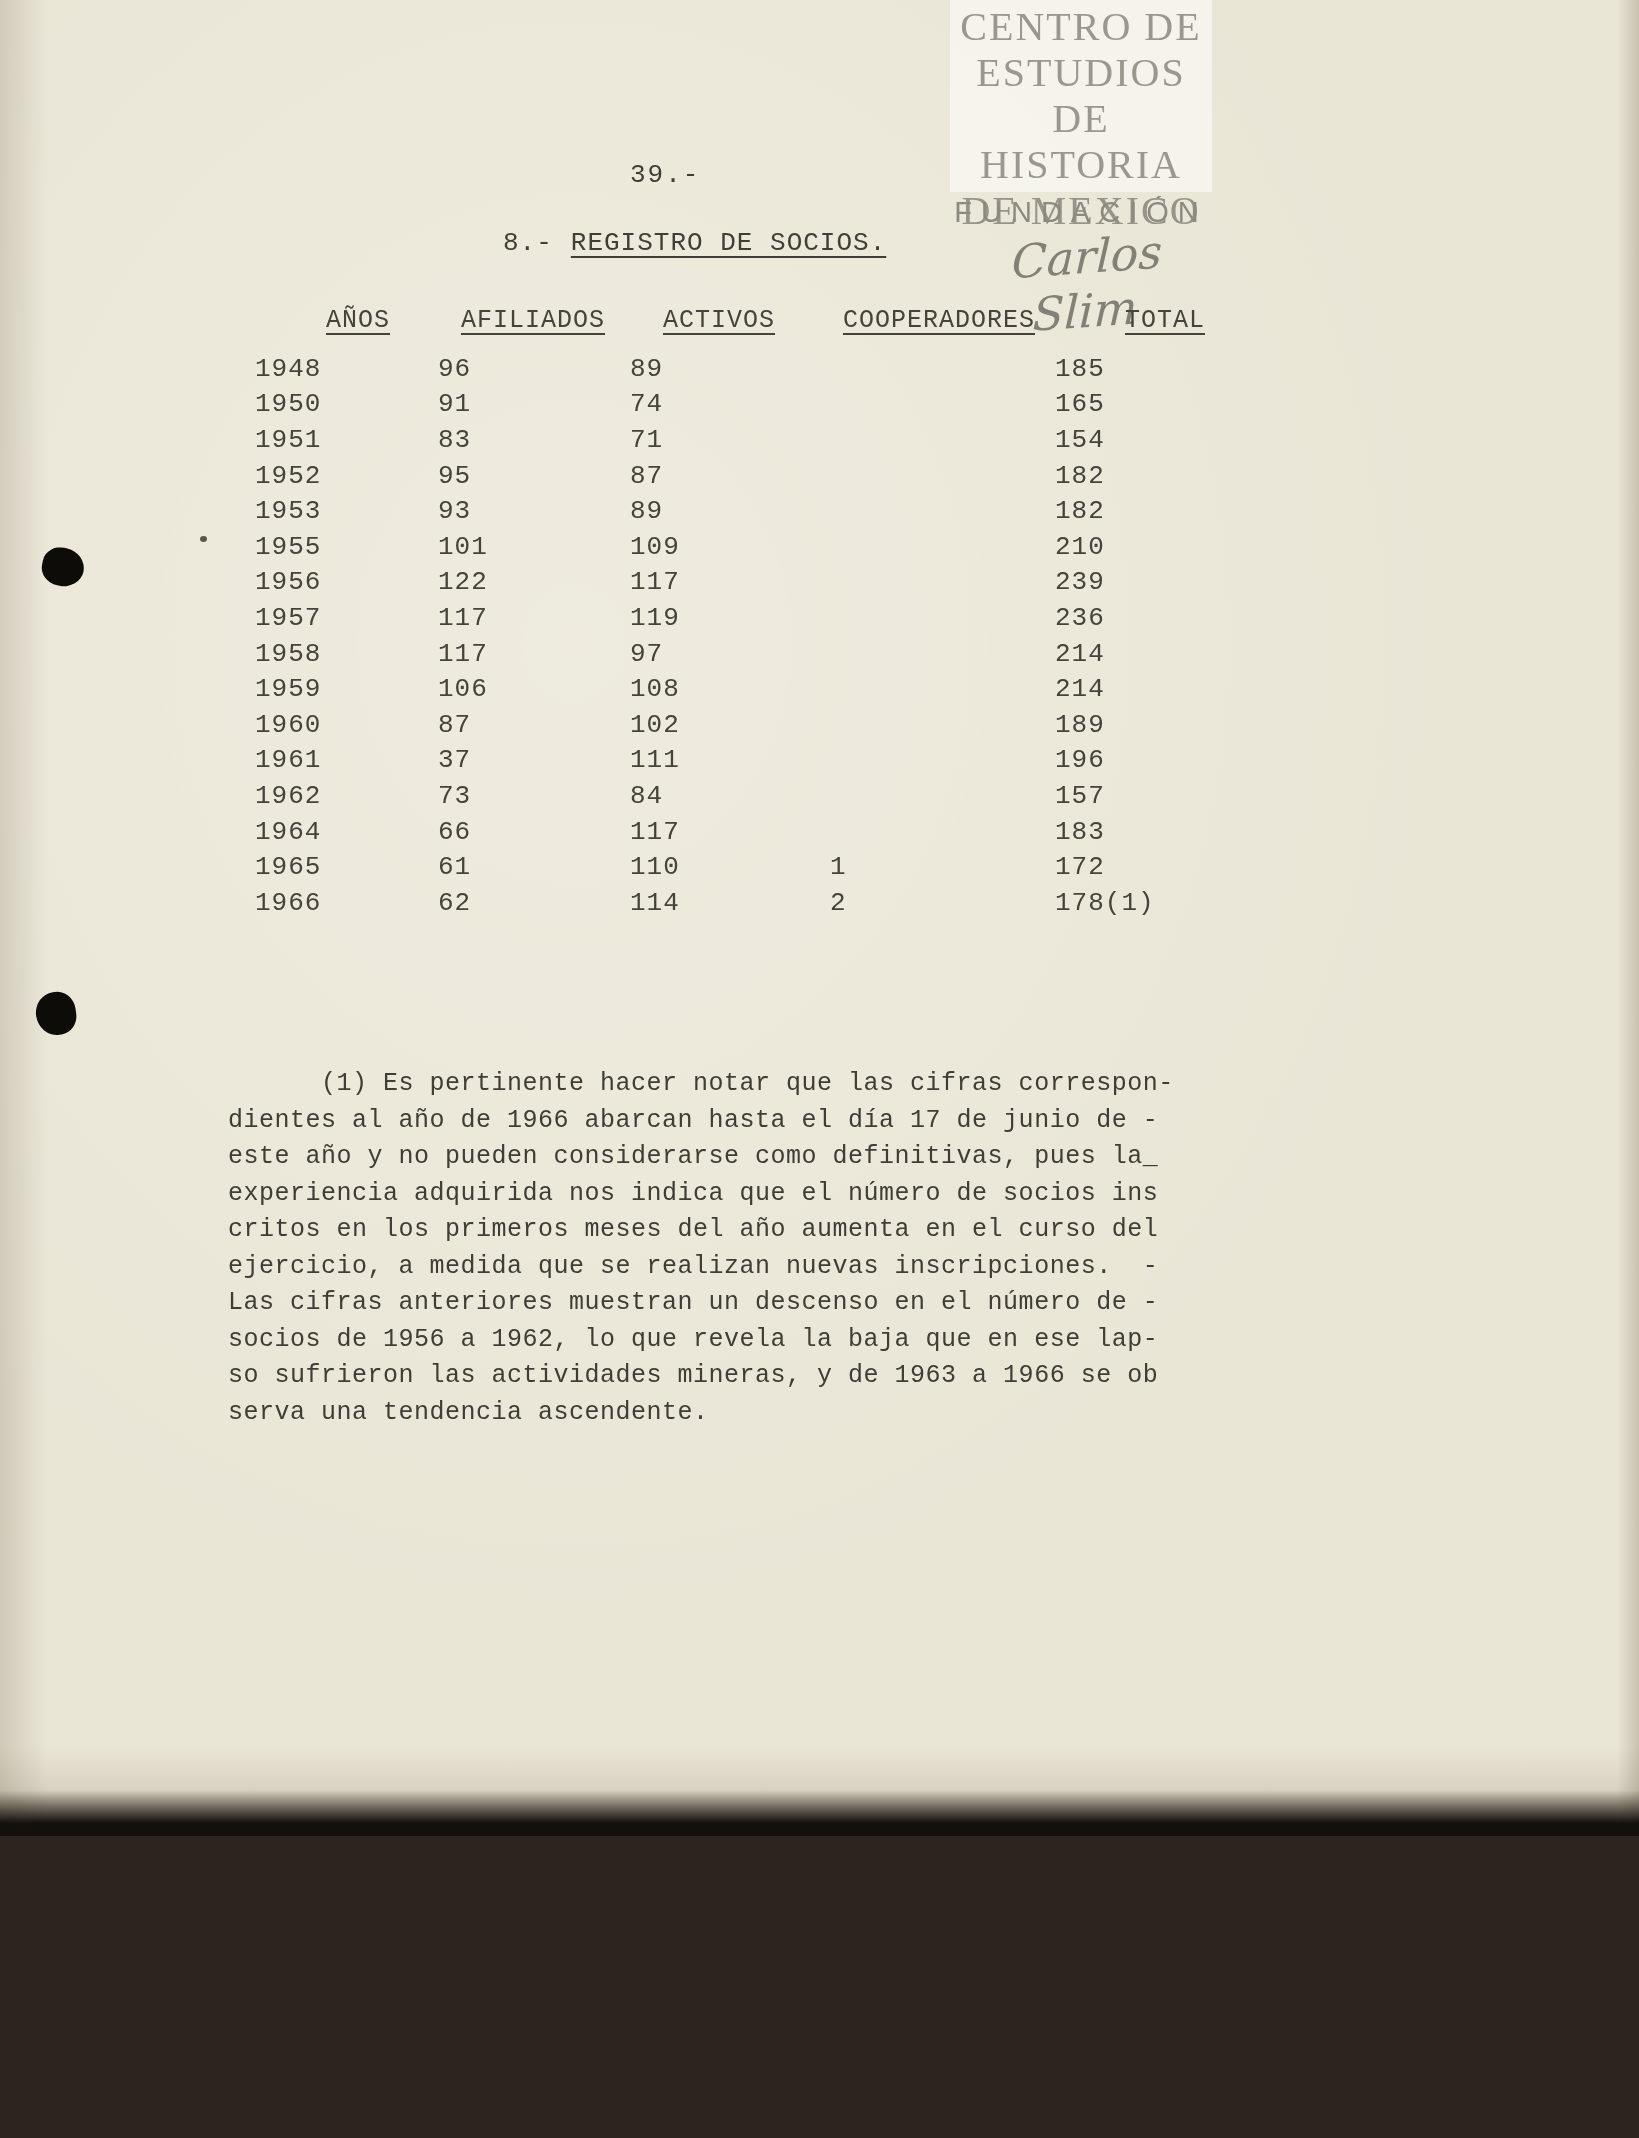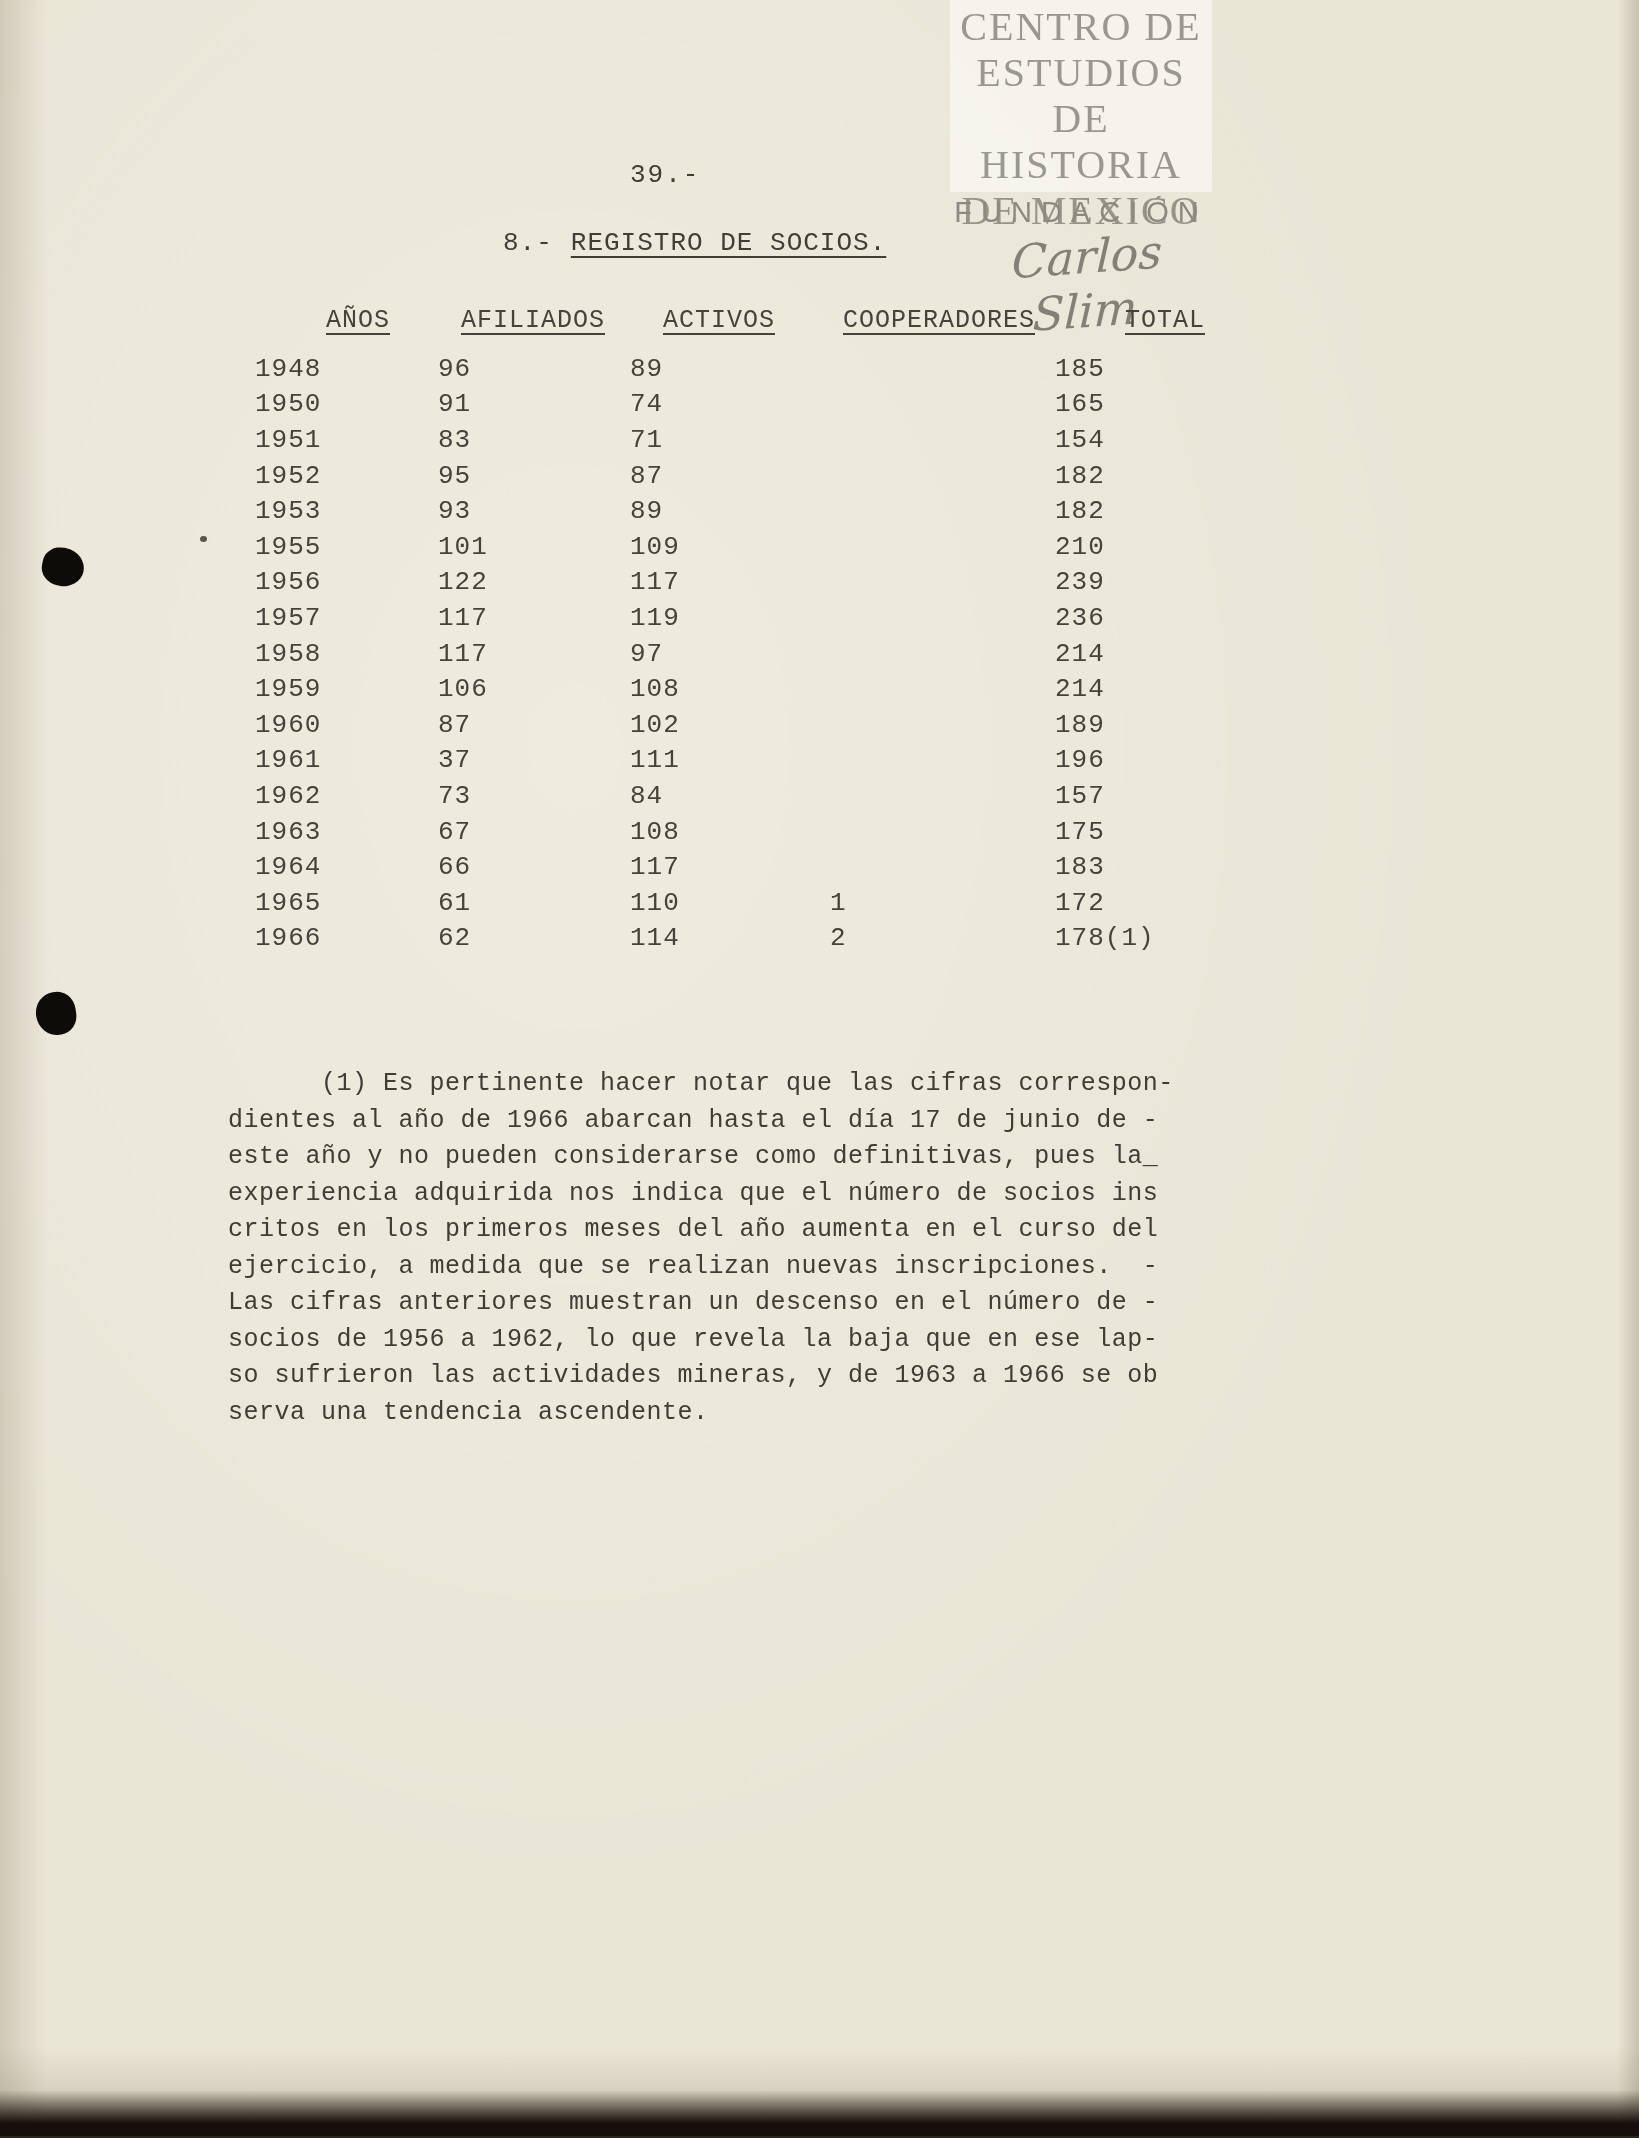--- a/index.html
+++ b/index.html
@@ -3,21 +3,21 @@
 <meta charset="utf-8">
 <style>
   html, body {
     margin: 0;
     padding: 0;
     background: #2b251d;
   }
   .page {
     position: relative;
     width: 1639px;
-    height: 2136px;
+    height: 1836px;
     background-color: #eae6d6;
     background-image:
       radial-gradient(ellipse at 35% 35%, rgba(255,255,255,0.22), rgba(255,255,255,0) 60%),
       linear-gradient(90deg, rgba(110,98,76,0.22), rgba(110,98,76,0) 48px),
       linear-gradient(270deg, rgba(110,98,76,0.28), rgba(110,98,76,0) 22px),
       linear-gradient(0deg, rgba(80,68,50,0.25), rgba(80,68,50,0) 90px);
     overflow: hidden;
     font-family: "Liberation Mono", "DejaVu Sans Mono", monospace;
     color: #403e37;
   }
@@ -282,27 +282,20 @@
             <td class="col-total">196</td>
           </tr>
           <tr>
             <td class="col-year">1962</td>
             <td class="col-afiliados">73</td>
             <td class="col-activos">84</td>
             <td class="col-cooperadores"></td>
             <td class="col-total">157</td>
           </tr>
           <tr>
-            <td class="col-year">1963</td>
-            <td class="col-afiliados">67</td>
-            <td class="col-activos">108</td>
-            <td class="col-cooperadores"></td>
-            <td class="col-total">175</td>
-          </tr>
-          <tr>
             <td class="col-year">1964</td>
             <td class="col-afiliados">66</td>
             <td class="col-activos">117</td>
             <td class="col-cooperadores"></td>
             <td class="col-total">183</td>
           </tr>
           <tr>
             <td class="col-year">1965</td>
             <td class="col-afiliados">61</td>
             <td class="col-activos">110</td>

